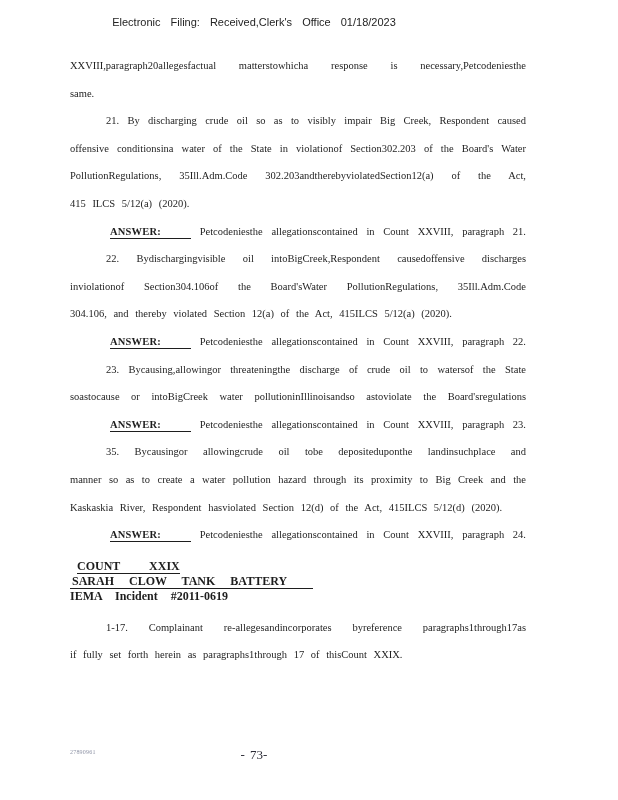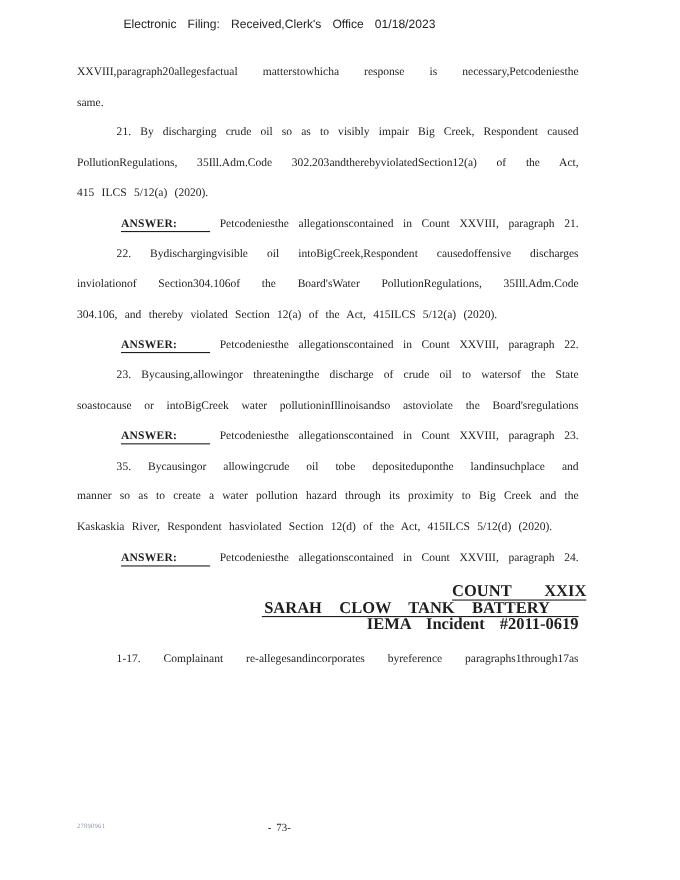--- a/index.html
+++ b/index.html
@@ -46,23 +46,23 @@
   .answer { margin-left: 40px; }
   .answer-label {
     font-weight: 700;
     border-bottom: 1.2px solid #1e1e1e;
     padding-right: 30px;
     padding-bottom: 1px;
     letter-spacing: 0.2px;
   }
   .headings {
     margin-top: 10px;
-    text-align: right;
+    text-align: left;
     font-weight: 700;
-    font-size: 15px;
+    font-size: 12px;
   }
   .hline { line-height: 14px; }
   .hl-u {
     display: inline-block;
     border-bottom: 1.1px solid #1e1e1e;
     padding-bottom: 0px;
   }
   .count-line { position: relative; left: 7px; word-spacing: 26px; }
   .subject-line .hl-u { word-spacing: 12px; padding-right: 26px; padding-left: 2px; }
   .incident-line { word-spacing: 10px; }
@@ -71,38 +71,39 @@
     position: absolute;
     left: 70px; top: 749px;
     font-size: 6px;
     color: #8f94a6;
     letter-spacing: 0.2px;
   }
   .page-number {
     position: absolute;
     top: 747px; left: 0; width: 100%;
     text-align: center;
-    font-size: 10px;
+    font-size: 13px;
     color: #2a2a35;
     word-spacing: 2px;
   }
 </style>
 </head>
 <body>
 
 <div class="page">
 
   <div class="doc-header">Electronic Filing: Received,Clerk's Office 01/18/2023</div>
 
   <div class="content">
 
     <div class="line">XXVIII,paragraph20allegesfactual matterstowhicha response is necessary,Petcodeniesthe</div>
     <div class="line plain">same.</div>
 
     <div class="line indent">21. By discharging crude oil so as to visibly impair Big Creek, Respondent caused</div>
+    <div class="line">offensive conditionsina water of the State in violationof Section302.203 of the Board's Water</div>
     <div class="line">PollutionRegulations, 35Ill.Adm.Code 302.203andtherebyviolatedSection12(a) of the Act,</div>
     <div class="line plain">415 ILCS 5/12(a) (2020).</div>
 
     <div class="line answer"><span class="answer-label">ANSWER:</span> <span>Petcodeniesthe allegationscontained in Count XXVIII, paragraph 21.</span></div>
 
     <div class="line indent">22. Bydischargingvisible oil intoBigCreek,Respondent causedoffensive discharges</div>
     <div class="line">inviolationof Section304.106of the Board'sWater PollutionRegulations, 35Ill.Adm.Code</div>
     <div class="line plain">304.106, and thereby violated Section 12(a) of the Act, 415ILCS 5/12(a) (2020).</div>
 
     <div class="line answer"><span class="answer-label">ANSWER:</span> <span>Petcodeniesthe allegationscontained in Count XXVIII, paragraph 22.</span></div>
@@ -119,20 +120,21 @@
     <div class="line answer"><span class="answer-label">ANSWER:</span> <span>Petcodeniesthe allegationscontained in Count XXVIII, paragraph 24.</span></div>
 
     <div class="headings">
       <div class="hline count-line"><span class="hl-u">COUNT XXIX</span></div>
       <div class="hline subject-line"><span class="hl-u">SARAH CLOW TANK BATTERY</span></div>
       <div class="hline incident-line">IEMA Incident #2011-0619</div>
     </div>
 
     <div class="closing">
       <div class="line indent">1-17. Complainant re-allegesandincorporates byreference paragraphs1through17as</div>
+      <div class="line plain">if fully set forth herein as paragraphs1through 17 of thisCount XXIX.</div>
     </div>
 
   </div>
 
   <div class="doc-number">27890961</div>
   <div class="page-number">- 73-</div>
 
 </div>
 
 </body></html>

